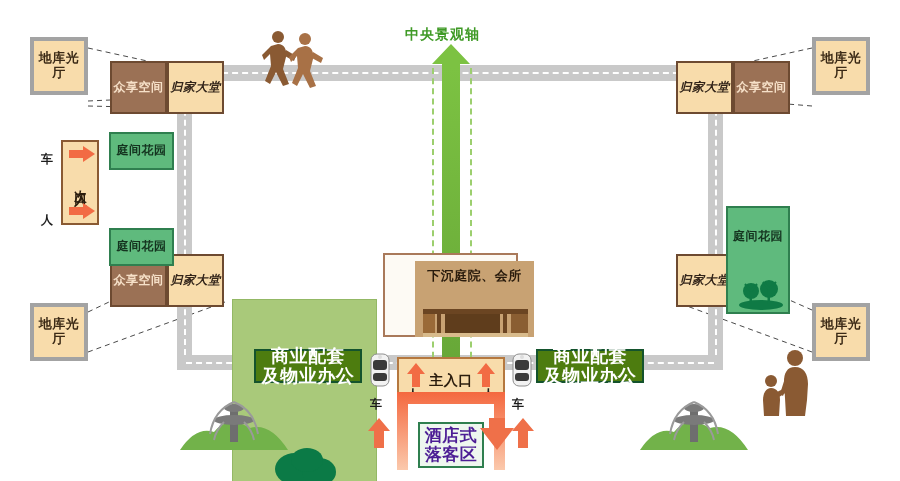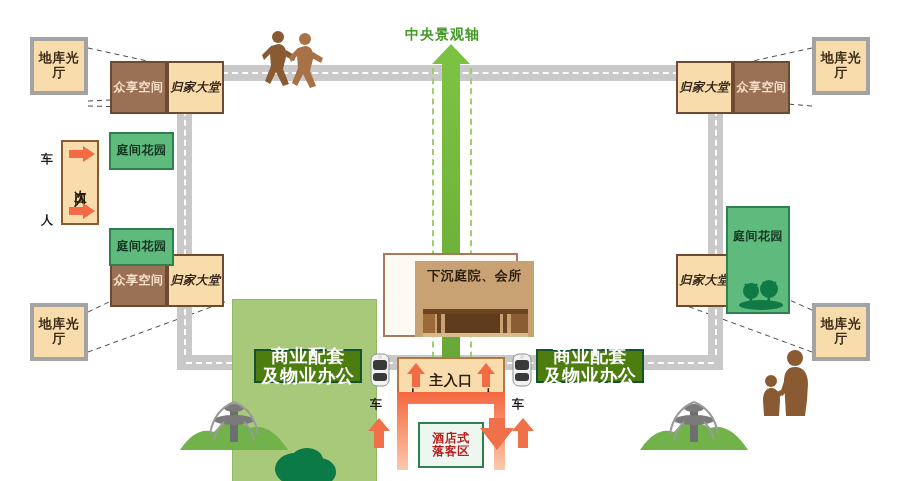--- a/index.html
+++ b/index.html
@@ -26,21 +26,21 @@
   
   .sunkenwrap{background:#fdfaf4;border:2px solid #a9795a;}
   .sunken{background:#c8a273;color:#2a1c0d;font-size:13px;position:relative;overflow:hidden;}
   
   .comm{background:#4d7c0f;border:2px solid #14532d;color:#ffffff;font-size:18px;}
   
   .mainent{background:#f8dcab;border:2px solid #b5783f;color:#2a1c0d;font-size:14px;}
   
   .subent{background:#f8dcab;border:2px solid #8a5a33;color:#2a1c0d;font-size:13px;}
   
-  .dropoff{background:#eef7ef;border:2px solid #2f7f4f;color:#b91c1c;font-size:12px;}
+  .dropoff{background:#eef7ef;border:2px solid #2f7f4f;color:#4c1d95;font-size:17px;}
 
   .vtext{writing-mode:vertical-rl;text-orientation:upright;letter-spacing:2px;}
 
   
   .road{background:#c9c9c9;}
   .dashh{border-top:2px dashed #ffffff;}
   .dashv{border-left:2px dashed #ffffff;}
 
   
   .leader{stroke:#4a4a4a;stroke-width:1;stroke-dasharray:5 4;fill:none;}

